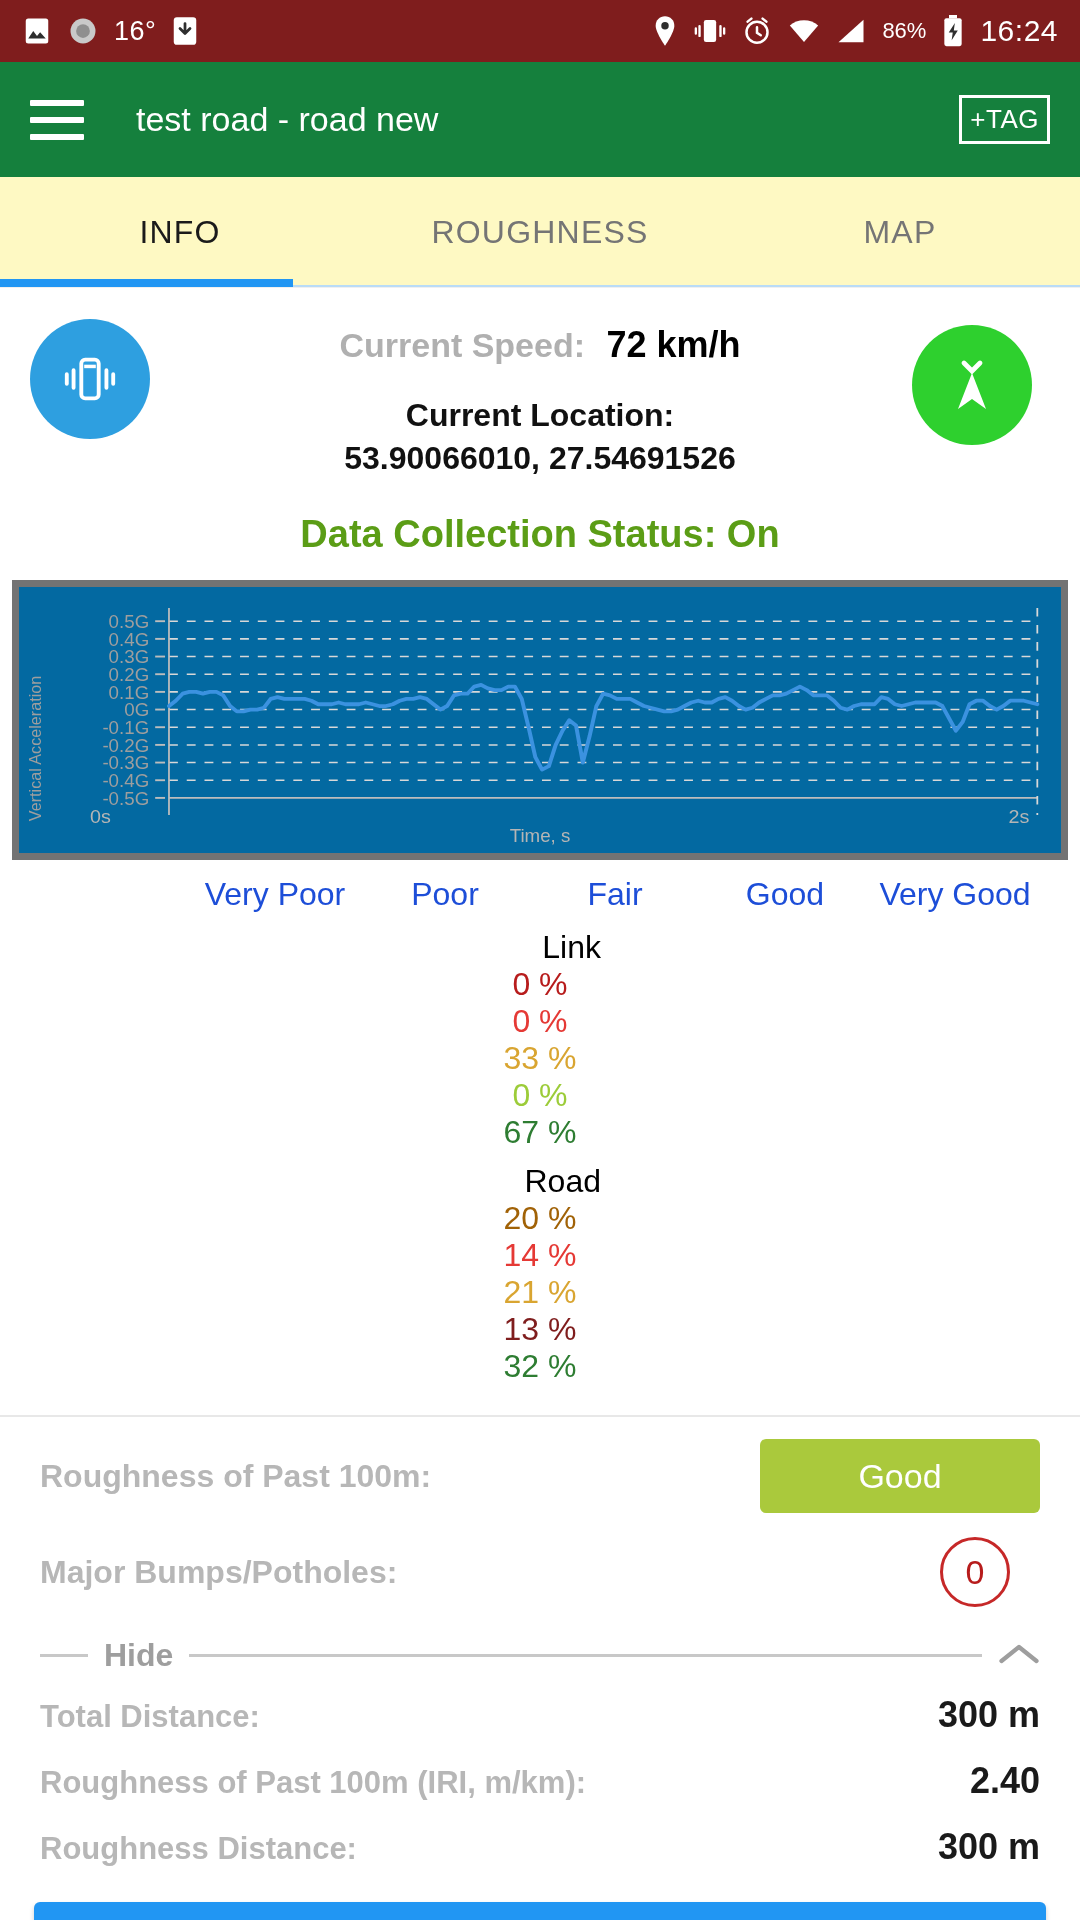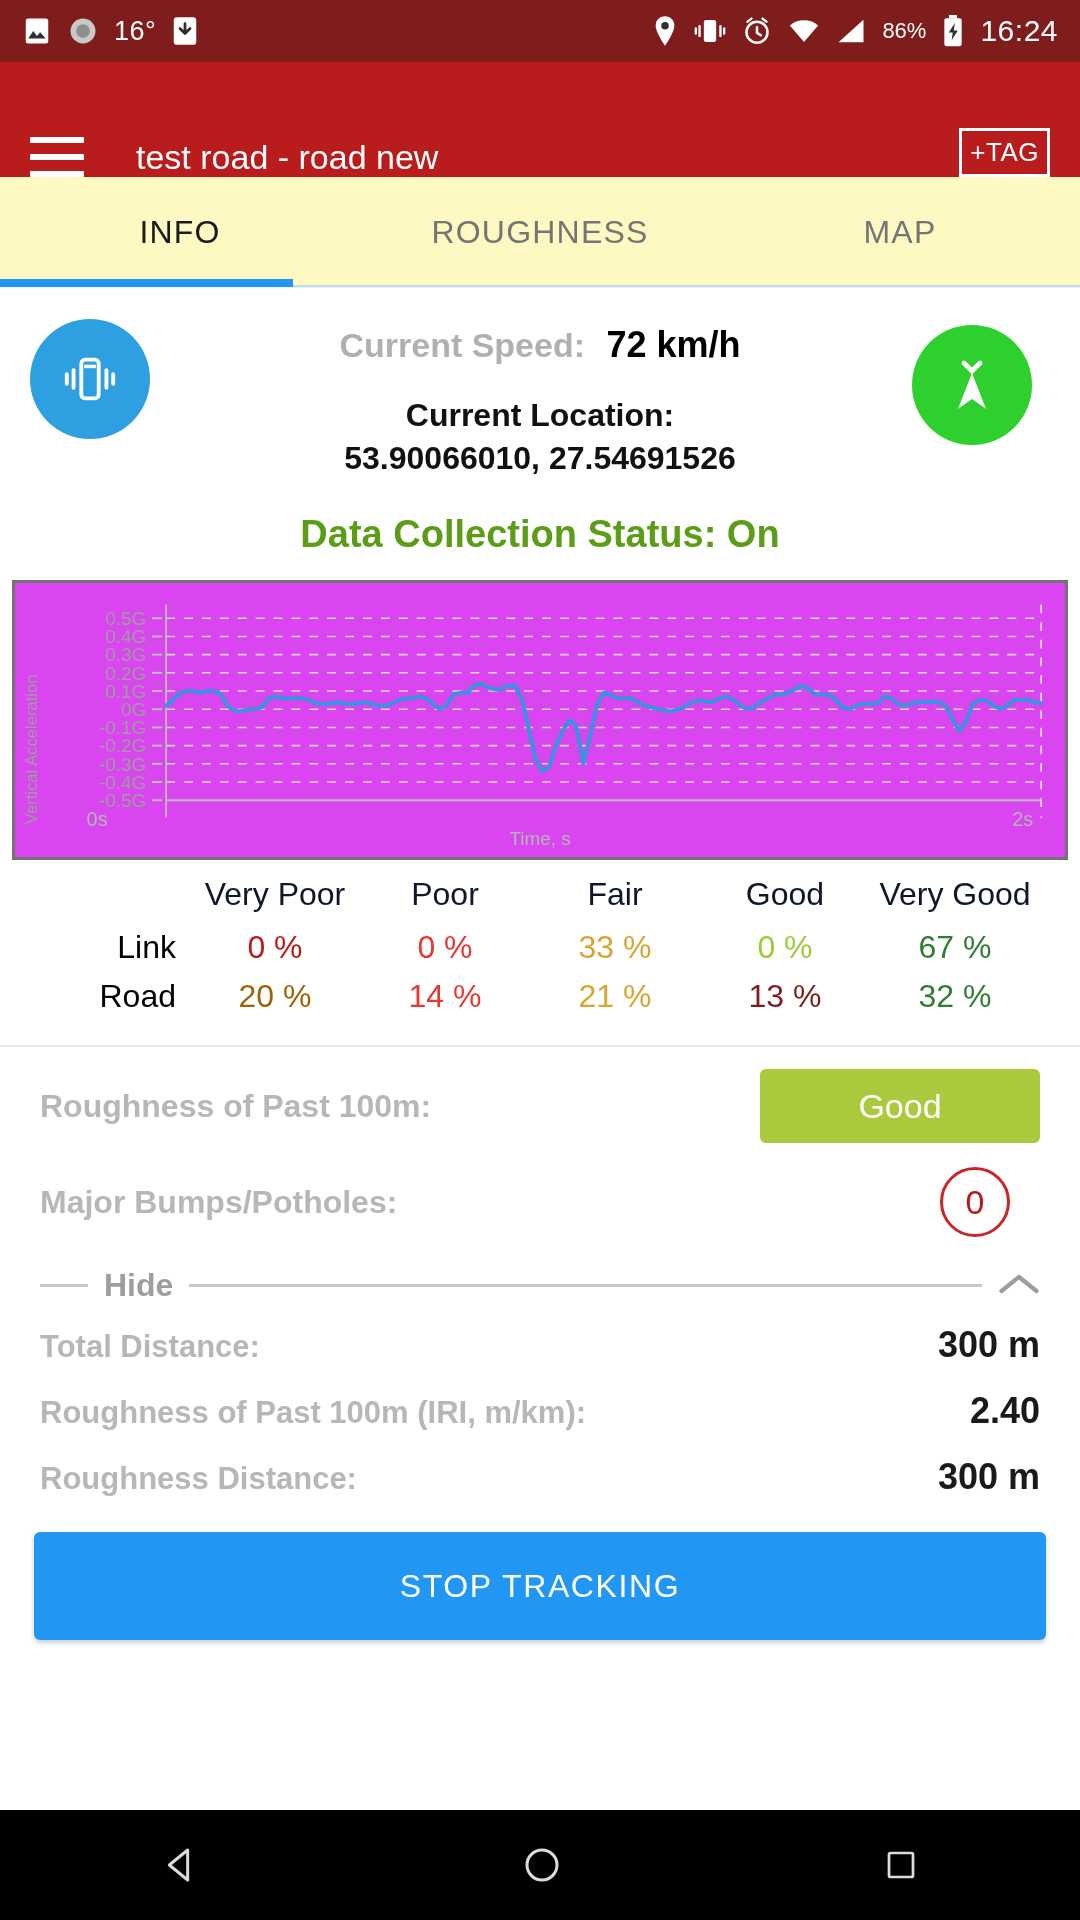--- a/index.html
+++ b/index.html
@@ -20,22 +20,22 @@
   .sb-left, .sb-right { display: flex; align-items: center; }
   .sb-left > *, .sb-right > * { margin-right: 16px; }
   .sb-right > *:last-child { margin-right: 0; }
   .sb-temp { font-size: 27px; font-weight: 500; letter-spacing: .5px; }
   .sb-batt { font-size: 22px; font-weight: 500; }
   .sb-clock { font-size: 30px; font-weight: 500; letter-spacing: .5px; }
   .ico { display: inline-block; line-height: 0; }
 
   
   .appbar {
-    height: 115px; background: #b91c1c; color: #fff;
-    display: flex; align-items: flex-end; padding: 0 30px; flex: 0 0 115px;
+    height: 115px; background: #15803d; color: #fff;
+    display: flex; align-items: center; padding: 0 30px; flex: 0 0 115px;
   }
   .hamburger { width: 54px; height: 40px; display: flex; flex-direction: column; justify-content: space-between; margin-right: 52px; cursor: pointer; }
   .hamburger span { display: block; height: 6px; background: #fff; border-radius: 1px; }
   .appbar-title { font-size: 34px; font-weight: 400; flex: 1; }
   .tag-btn {
     border: 3px solid #fff; color: #fff; font-size: 26px; font-weight: 500;
     padding: 6px 8px; letter-spacing: .5px; background: transparent;
   }
 
   
@@ -58,35 +58,35 @@
 
   .readout { text-align: center; }
   .speed-row { font-size: 34px; line-height: 1.0; padding-top: 26px; }
   .speed-label { color: #b0b0b0; font-weight: 700; }
   .speed-value { color: #000; font-weight: 700; margin-left: 12px; font-size: 36px; }
   .loc-title { font-size: 32px; font-weight: 700; color: #111; margin-top: 34px; }
   .loc-value { font-size: 32px; font-weight: 700; color: #111; margin-top: 6px; }
   .dcs { font-size: 38px; font-weight: 700; color: #5b9d16; margin-top: 36px; }
 
   
-  .chart-wrap { margin: 24px 12px 0; border: 3px solid #737373; background: #d946ef; height: 280px; position: relative; }
+  .chart-wrap { margin: 24px 12px 0; border: 7px solid #737373; background: #0369a1; height: 280px; position: relative; }
   .chart-wrap svg { display: block; width: 100%; height: 100%; }
   .ytitle { font-size: 17px; fill: #9e9e9e; }
   .ytick  { font-size: 19px; fill: #9e9e9e; }
   .xtick  { font-size: 20px; fill: #b5b5b5; }
   .xtitle { font-size: 19px; fill: #b5b5b5; }
 
   
   .qtable { margin: 16px 0 0; padding: 0 40px 18px; border-bottom: 2px solid #e8e8e8; }
   .qrow { display: flex; align-items: center; }
   .qrow .lbl { width: 150px; text-align: right; padding-right: 14px; font-size: 32px; color: #000; }
   .qrow .cell { flex: 1; text-align: center; font-size: 32px; }
-  .qhead .cell { color: #0f172a; }
+  .qhead .cell { color: #1d4ed8; }
   .qhead { margin-bottom: 16px; }
-  .qrow.qdata { margin-bottom: 12px; }
+  .qrow.qdata { margin-bottom: 12px; flex-direction: column; }
 
   
   .details { padding: 0 40px; }
   .drow { display: flex; align-items: center; justify-content: space-between; }
   .drow .dlabel { font-size: 32px; color: #b7b7b7; font-weight: 700; }
   .roughness-row { padding: 22px 0 12px; }
   .pill {
     background: #aac93c; color: #fff; font-size: 34px; font-weight: 500;
     width: 280px; height: 74px; border-radius: 6px; display: flex;
     align-items: center; justify-content: center;

